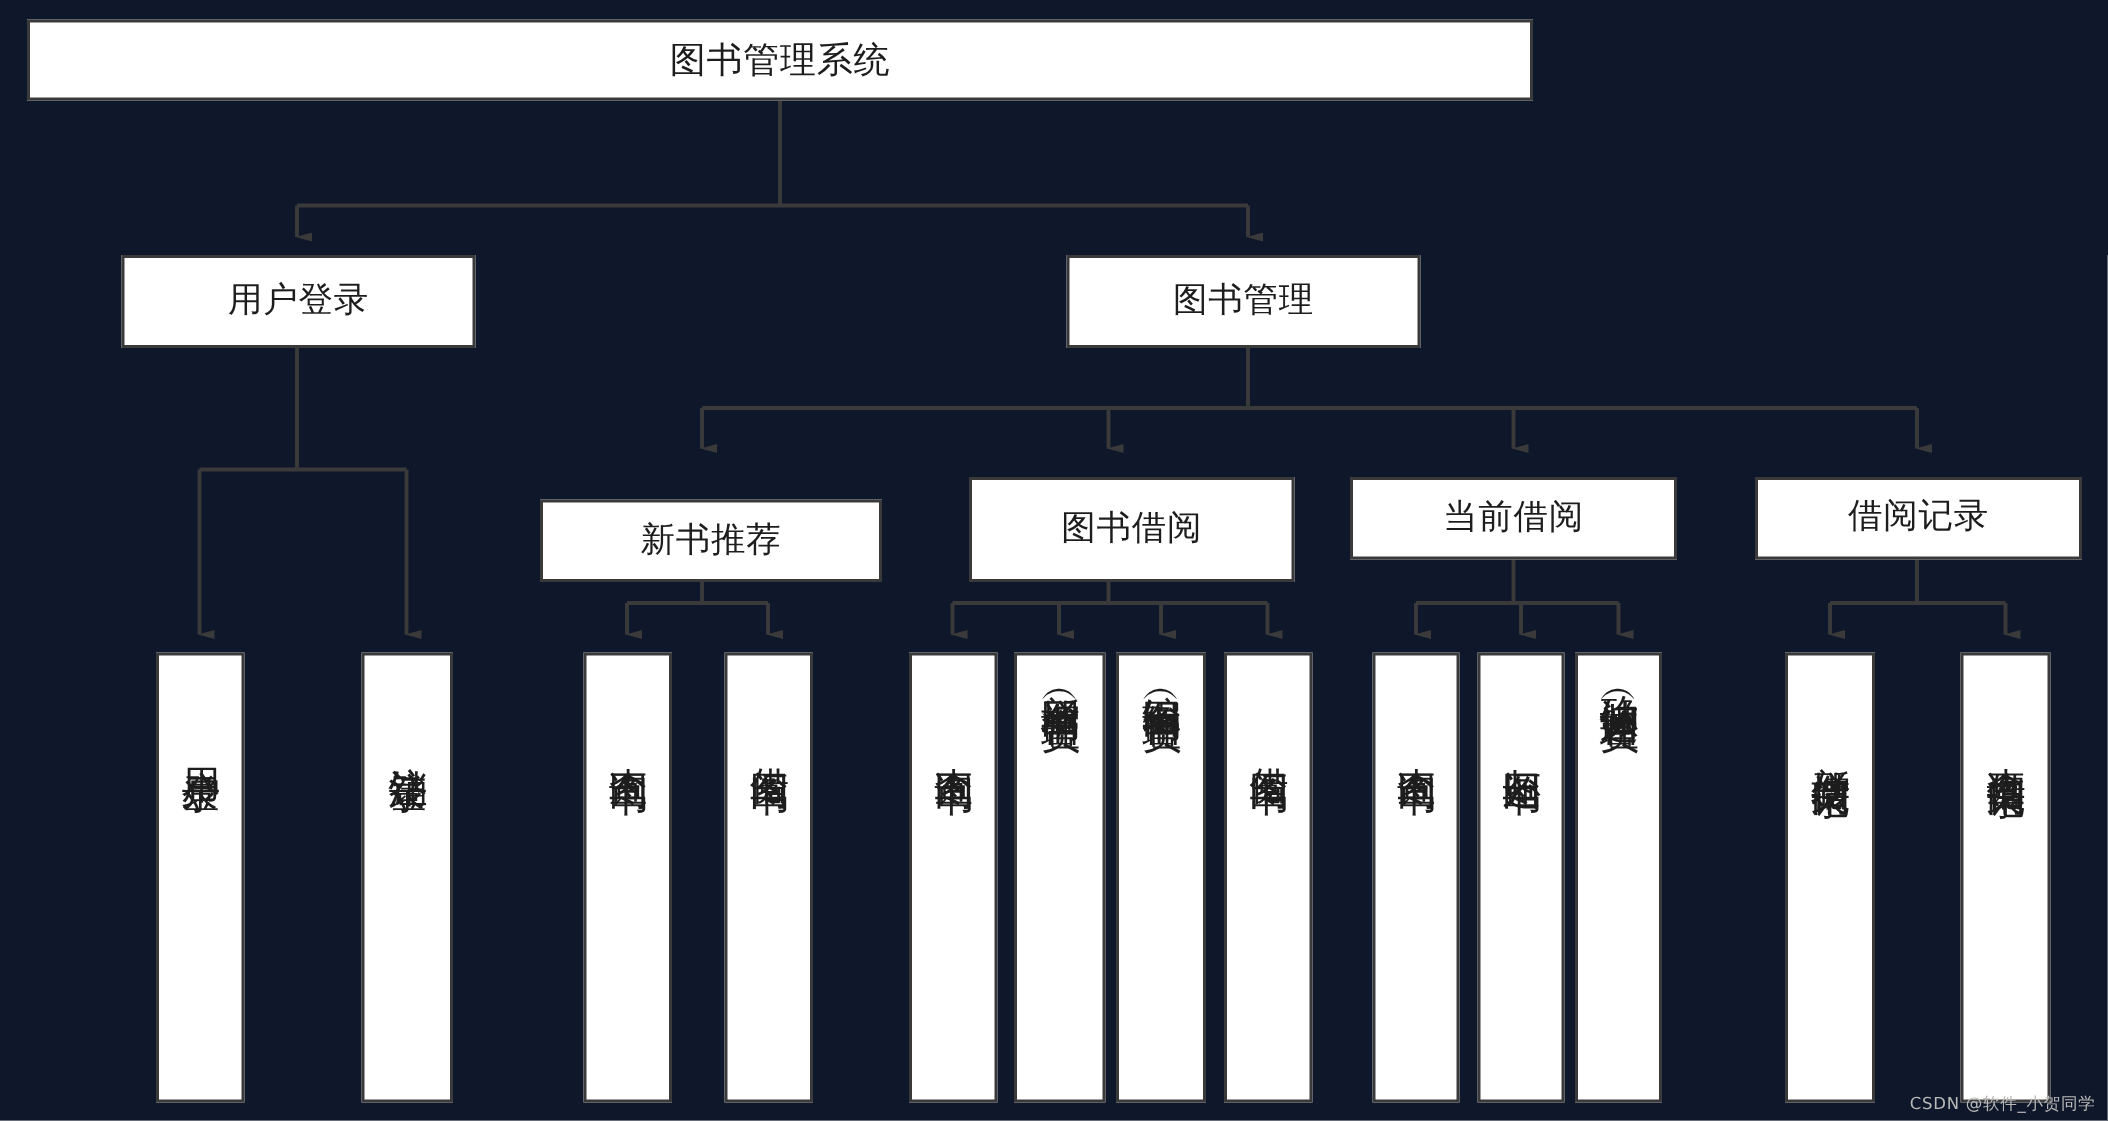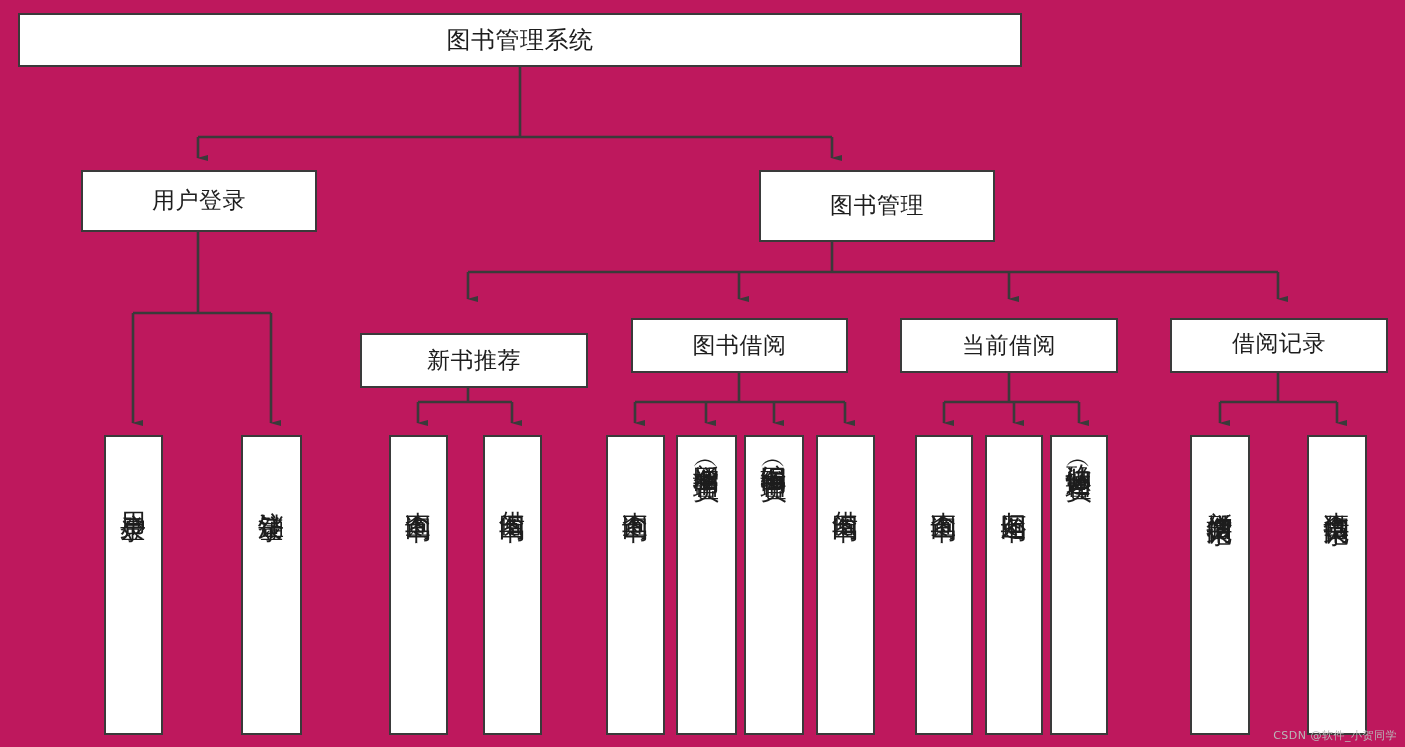--- a/index.html
+++ b/index.html
@@ -10,21 +10,21 @@
   body {
     font-family: "DejaVu Sans", "Liberation Sans", sans-serif;
     width: 1405px;
     height: 747px;
     overflow: hidden;
   }
   #canvas {
     position: relative;
     width: 1405px;
     height: 747px;
-    background: #be185d;
+    background: #0f172a;
   }
   svg#edges {
     position: absolute;
     left: 0; top: 0;
     width: 1405px;
     height: 747px;
     pointer-events: none;
   }
   .node {
     position: absolute;
@@ -129,28 +129,28 @@
     </g>
   </svg>
 
   <div class="node h root" style="left:18px; top:13px; width:1004px; height:54px;">
     <span class="lbl">图书管理系统</span>
   </div>
 
   <div class="node h" style="left:81px; top:170px; width:236px; height:62px;">
     <span class="lbl">用户登录</span>
   </div>
-  <div class="node h" style="left:711px; top:170px; width:236px; height:72px;margin-left:48px;">
+  <div class="node h" style="left:711px; top:170px; width:236px; height:62px;">
     <span class="lbl">图书管理</span>
   </div>
 
   <div class="node h" style="left:360px; top:318px; width:228px; height:55px;margin-top:15px;">
     <span class="lbl">新书推荐</span>
   </div>
-  <div class="node h" style="left:631px; top:318px; width:217px; height:55px;">
+  <div class="node h" style="left:646px; top:318px; width:217px; height:70px;">
     <span class="lbl">图书借阅</span>
   </div>
   <div class="node h" style="left:900px; top:318px; width:218px; height:55px;">
     <span class="lbl">当前借阅</span>
   </div>
   <div class="node h" style="left:1170px; top:318px; width:218px; height:55px;font-family:Liberation Mono, monospace;">
     <span class="lbl">借阅记录</span>
   </div>
 
   <div class="node v mid" style="left:104px; top:435px; width:59px; height:300px;">

